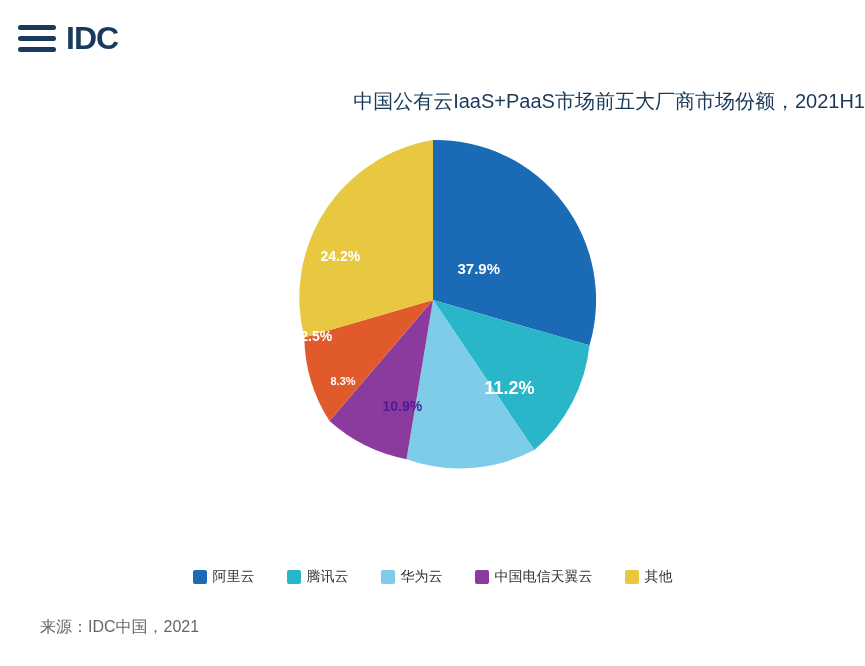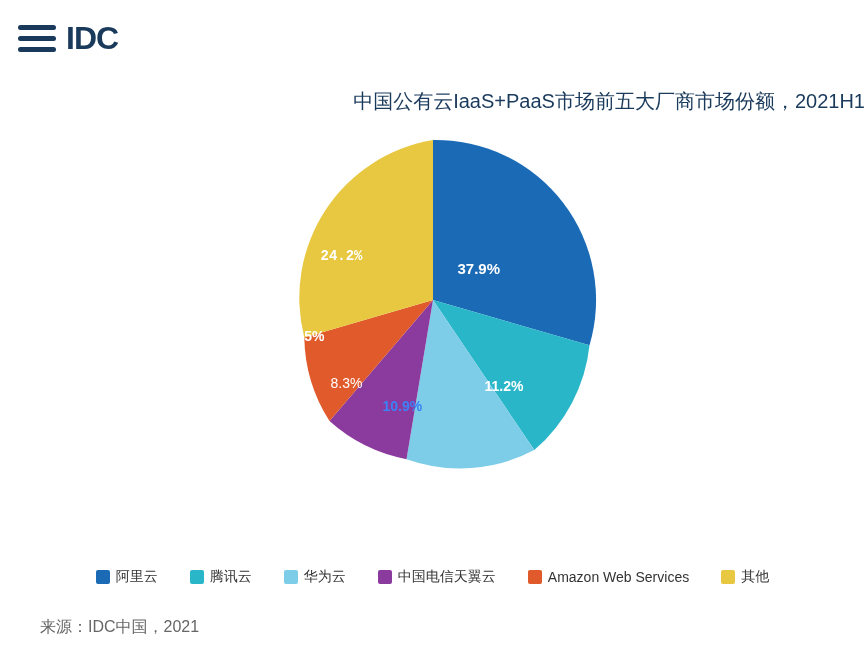--- a/index.html
+++ b/index.html
@@ -129,51 +129,47 @@
     <path d="M170,170 L66.5,291.1 A160,160 0 0,1 41.3,207.5 Z" fill="#e05a2b"></path>
 
     <path d="M170,170 L41.3,207.5 A160,160 0 0,1 170,10 Z" fill="#e8c840"></path>
   </svg>
 </div>
 
 <div style="position:absolute; top:130px; left:50%; transform:translateX(-50%); width:340px; height:340px; pointer-events:none;">
 
   <span class="pct-label" style="top:130px; left:195px; color:white; font-size:15px; font-weight:700;">37.9%</span>
 
-  <span class="pct-label" style="top:248px; left:222px; color:white; font-size:14px; font-weight:700;">11.2%</span>
+  <span class="pct-label" style="top:248px; left:222px; color:white; font-size:18px; font-weight:700;">11.2%</span>
 
-  <span class="pct-label" style="top:268px; left:120px; color:#3b82f6; font-size:14px; font-weight:700;">10.9%</span>
+  <span class="pct-label" style="top:268px; left:120px; color:#4c1d95; font-size:14px; font-weight:700;">10.9%</span>
 
-  <span class="pct-label" style="top:245px; left:68px; color:white; font-size:14px; font-weight:400;">8.3%</span>
+  <span class="pct-label" style="top:245px; left:68px; color:white; font-size:11px; font-weight:700;">8.3%</span>
 
-  <span class="pct-label" style="top:198px; left:30px; color:white; font-size:14px; font-weight:700;">7.5%</span>
+  <span class="pct-label" style="top:198px; left:30px; color:white; font-size:14px; font-weight:700;">32.5%</span>
 
-  <span class="pct-label" style="top:118px; left:58px; color:white; font-size:14px; font-weight:700;font-family:Liberation Mono, monospace;">24.2%</span>
+  <span class="pct-label" style="top:118px; left:58px; color:white; font-size:14px; font-weight:700;">24.2%</span>
 </div>
 
 <div class="legend">
   <div class="legend-item">
     <div class="legend-color" style="background:#1a6ab5;"></div>
     <span>阿里云</span>
   </div>
   <div class="legend-item">
     <div class="legend-color" style="background:#29b6c8;"></div>
     <span>腾讯云</span>
   </div>
   <div class="legend-item">
     <div class="legend-color" style="background:#7ecde8;"></div>
     <span>华为云</span>
   </div>
   <div class="legend-item">
     <div class="legend-color" style="background:#8b3a9e;"></div>
     <span>中国电信天翼云</span>
   </div>
   <div class="legend-item">
-    <div class="legend-color" style="background:#e05a2b;"></div>
-    <span>Amazon Web Services</span>
-  </div>
-  <div class="legend-item">
     <div class="legend-color" style="background:#e8c840;"></div>
     <span>其他</span>
   </div>
 </div>
 
 <div class="source-text">来源：IDC中国，2021</div>
 
 </body></html>

